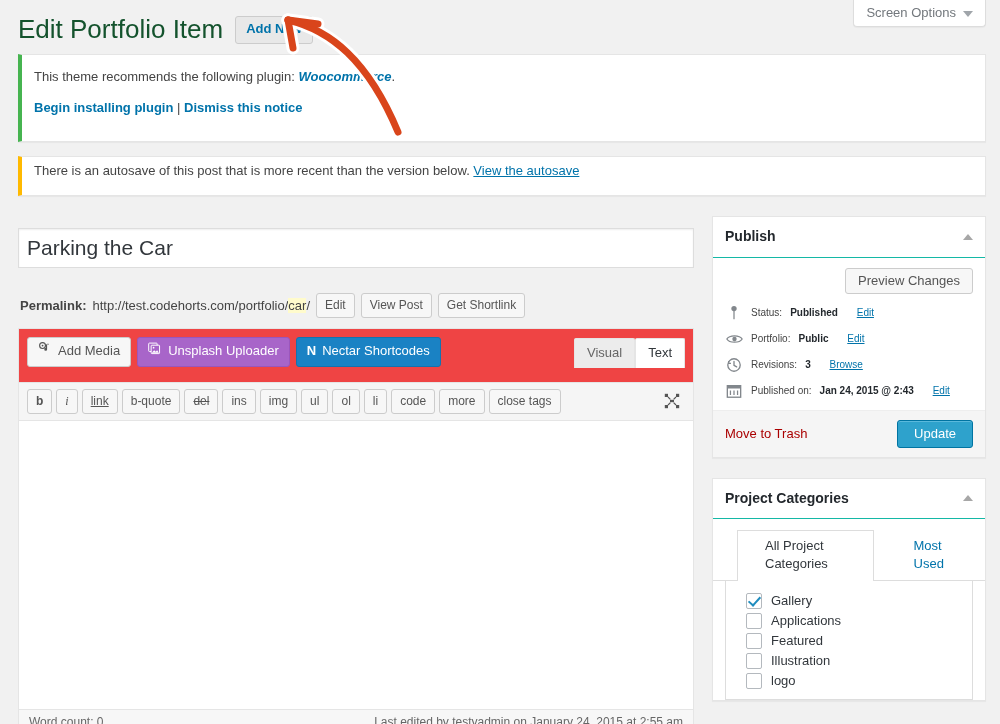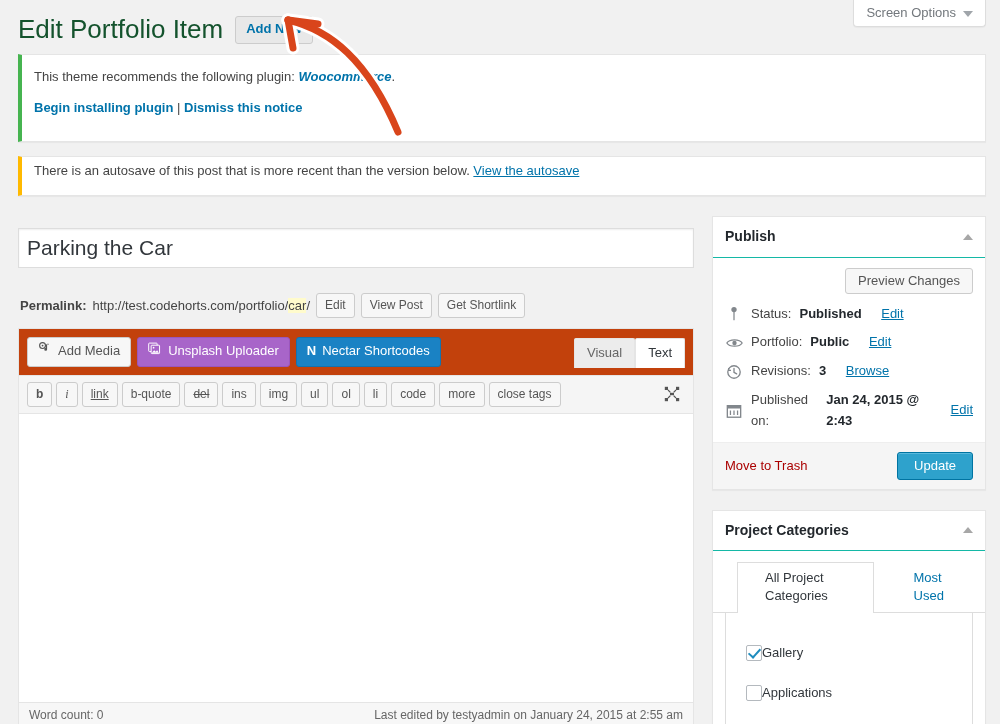--- a/index.html
+++ b/index.html
@@ -104,22 +104,22 @@
     color:#555; font-size:12px; padding:2px 8px 3px 8px;
     cursor:pointer; line-height:1.5;
   }
 
   
   #postdivrich {
     border:1px solid #e5e5e5; background:#fff;
     margin-top:4px;
   }
   #wp-content-editor-tools {
-    background:#c2410c;
-    padding:8px 8px 8px 8px;
+    background:#ef4444;
+    padding:8px 8px 15px 8px;
     position:relative;
     border-bottom:1px solid #e5e5e5;
     overflow:hidden;
   }
   .media-buttons { display:flex; gap:6px; float:left; }
   .btn {
     display:inline-flex; align-items:center; gap:6px;
     border-radius:3px; font-size:13px;
     padding:3px 10px 4px 10px; cursor:pointer; line-height:1.6;
     border:1px solid transparent; white-space:nowrap;
@@ -197,21 +197,21 @@
   .minor-publishing {
     padding:10px 12px 6px 12px;
   }
   #preview-row { display:flex; justify-content:flex-end; margin-bottom:6px; }
   .btn-preview {
     background:#f7f7f7; border:1px solid #ccc; border-radius:3px;
     color:#555; font-size:13px; padding:4px 12px 5px 12px; cursor:pointer;
   }
   .misc-pub {
     display:flex; align-items:center; gap:8px;
-    padding:4px 0; font-size:13px; color:#444;
+    padding:4px 0; font-size:10px; color:#444;
     line-height:1.6;
   }
   .misc-pub .ico {
     width:18px; height:18px; flex:0 0 18px;
     display:flex; align-items:center; justify-content:center;
     color:#82878c;
   }
   .misc-pub b { font-weight:bold; color:#23282d; }
   .misc-pub a { color:#0073aa; text-decoration:underline; }
   .major-publishing {
@@ -240,22 +240,22 @@
   .cat-tab.active {
     background:#fff; border-color:#ddd; color:#32373c;
   }
   .cat-list {
     border:1px solid #ddd; border-top:none;
     margin:0 12px; padding:10px 12px 8px 12px;
     background:#fff; list-style:none;
     max-height:120px; overflow:hidden;
   }
   .cat-list li {
-    display:flex; align-items:center; 
-    padding:2px 8px; font-size:13px; color:#32373c;margin-top:20px;
+    display:flex; align-items:center; gap:9px;
+    padding:2px 8px; font-size:13px; color:#32373c;
   }
   .cb {
     width:16px;height:16px;flex:0 0 16px;
     border:1px solid #b4b9be; border-radius:2px; background:#fff;
     display:flex; align-items:center; justify-content:center;
     cursor:pointer;
   }
   .cb.checked::after {
     content:""; display:block;
     width:5px;height:10px;

